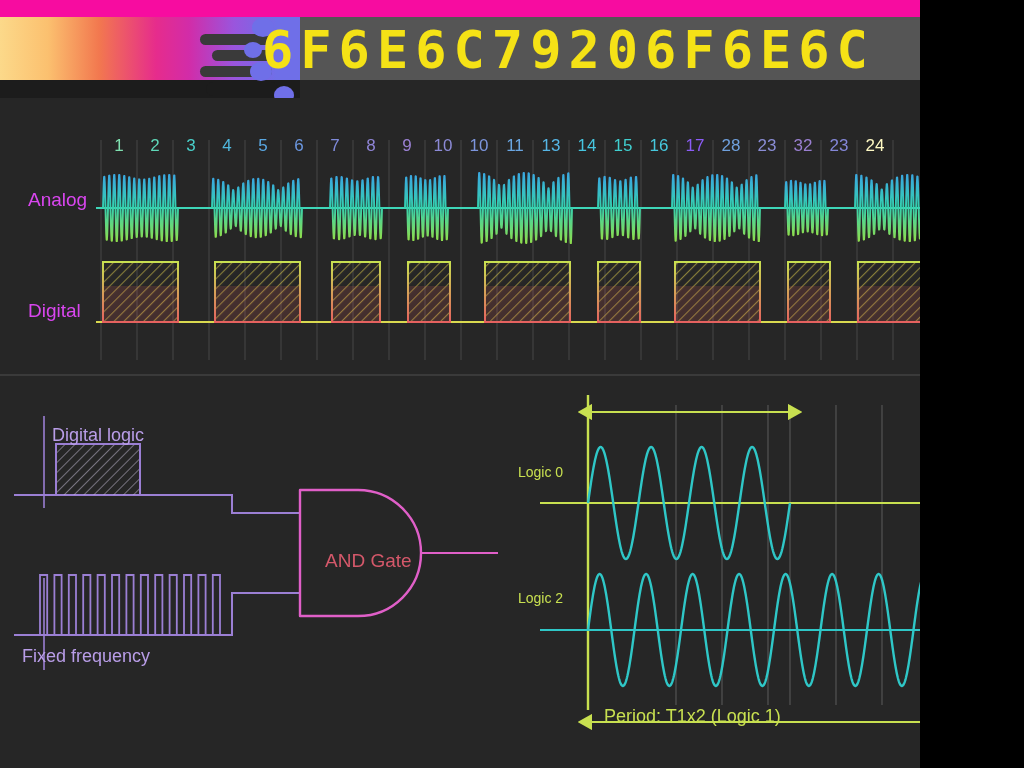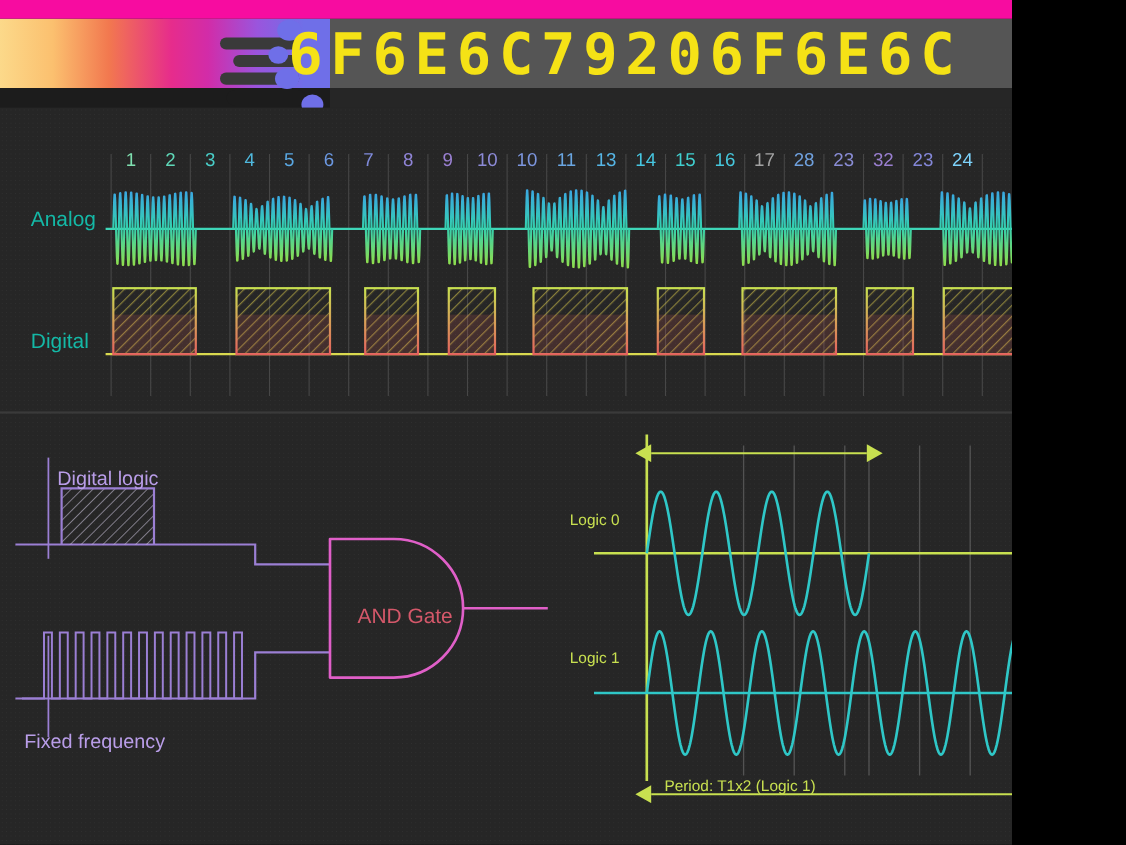--- a/index.html
+++ b/index.html
@@ -23,21 +23,21 @@
      letter-spacing:7px;white-space:nowrap;}
   #body-area{position:absolute;left:0;top:98px;width:1024px;height:670px;background:#262626;}
   .noise{position:absolute;inset:0;opacity:.05;pointer-events:none;
      background-image:radial-gradient(#fff 0.5px,transparent 0.6px);background-size:4px 4px;}
   .divider{position:absolute;background:#3a3a3a;}
 
   
   #top-chart{position:absolute;left:0;top:98px;width:1024px;height:270px;}
   .tick-num{position:absolute;top:136px;font-size:17px;font-family:"Liberation Sans",sans-serif;
      text-align:center;width:30px;}
-  .row-label{position:absolute;font-size:19px;color:#14b8a6;font-family:"Liberation Sans",sans-serif;}
+  .row-label{position:absolute;font-size:19px;color:#d946ef;font-family:"Liberation Sans",sans-serif;}
   .pulse-label{position:absolute;font-size:18px;color:#b99de8;font-family:"Liberation Sans",sans-serif;}
   #and-gate-text{position:absolute;font-size:19px;color:#d4586a;font-family:"Liberation Sans",sans-serif;}
 
   
   .grn-label{position:absolute;font-size:14px;color:#c8e050;font-family:"Liberation Sans",sans-serif;}
 </style>
 </head>
 <body>
 
 <div id="stage">
@@ -158,26 +158,26 @@
       <div class="tick-num" style="left: 320px; color: rgb(127, 138, 218);">7</div>
       <div class="tick-num" style="left: 356px; color: rgb(143, 132, 214);">8</div>
       <div class="tick-num" style="left: 392px; color: rgb(154, 128, 210);">9</div>
       <div class="tick-num" style="left: 428px; color: rgb(140, 138, 214);">10</div>
       <div class="tick-num" style="left: 464px; color: rgb(124, 149, 221);">10</div>
       <div class="tick-num" style="left: 500px; color: rgb(106, 166, 226);">11</div>
       <div class="tick-num" style="left: 536px; color: rgb(86, 182, 230);">13</div>
       <div class="tick-num" style="left: 572px; color: rgb(70, 198, 224);">14</div>
       <div class="tick-num" style="left: 608px; color: rgb(64, 207, 207);">15</div>
       <div class="tick-num" style="left: 644px; color: rgb(70, 200, 221);">16</div>
-      <div class="tick-num" style="left: 680px; color: #a3a3a3;">17</div>
+      <div class="tick-num" style="left: 680px; color: #8b5cf6;">17</div>
       <div class="tick-num" style="left: 716px; color: rgb(111, 160, 221);">28</div>
       <div class="tick-num" style="left: 752px; color: rgb(138, 141, 214);">23</div>
       <div class="tick-num" style="left: 788px; color: rgb(154, 127, 208);">32</div>
       <div class="tick-num" style="left: 824px; color: rgb(132, 135, 216);">23</div>
-      <div class="tick-num" style="left: 860px; color: #7dd3fc;">24</div>
+      <div class="tick-num" style="left: 860px; color: #fef9c3;">24</div>
     </div>
 
   <div class="row-label" style="left:28px;top:189px;">Analog</div>
   <div class="row-label" style="left:28px;top:300px;">Digital</div>
 
   <div class="divider" style="left:0px;top:374px;width:1024px;height:2px;"></div>
 
   <svg id="gate-svg" style="position:absolute;left:0;top:390px;" width="520" height="300">
       <defs>
         <pattern id="hatch2" width="7" height="7" patternUnits="userSpaceOnUse" patternTransform="rotate(45)">
@@ -191,21 +191,21 @@
       <path d="M 56 105 L 56 54 L 140 54 L 140 105" fill="none" stroke="#9b7fd4" stroke-width="2"></path>
       <path d="M 190 105 L 232 105 L 232 123 L 300 123" fill="none" stroke="#9b7fd4" stroke-width="2"></path>
       <line x1="14" y1="245" x2="190" y2="245" stroke="#9b7fd4" stroke-width="2"></line>
       <path d="M 20 245 L 40 245 L 40 185 L 47.2 185 L 47.2 245 L 54.4 245 L 54.4 185 L 61.6 185 L 61.6 245 L 68.8 245 L 68.8 185 L 76 185 L 76 245 L 83.2 245 L 83.2 185 L 90.4 185 L 90.4 245 L 97.6 245 L 97.6 185 L 104.8 185 L 104.8 245 L 112 245 L 112 185 L 119.2 185 L 119.2 245 L 126.4 245 L 126.4 185 L 133.6 185 L 133.6 245 L 140.8 245 L 140.8 185 L 148 185 L 148 245 L 155.2 245 L 155.2 185 L 162.39999999999998 185 L 162.39999999999998 245 L 169.6 245 L 169.6 185 L 176.79999999999998 185 L 176.79999999999998 245 L 184 245 L 184 185 L 191.2 185 L 191.2 245 L 198.4 245 L 198.4 185 L 205.6 185 L 205.6 245 L 212.8 245 L 212.8 185 L 220 185 L 220 245 L 190 245" fill="none" stroke="#9b7fd4" stroke-width="1.8"></path>
       <path d="M 190 245 L 232 245 L 232 203 L 300 203" fill="none" stroke="#9b7fd4" stroke-width="2"></path>
       <path d="M 300 100 L 358 100 A 63 63 0 0 1 358 226 L 300 226 Z" fill="none" stroke="#e05fc8" stroke-width="2.4" stroke-linejoin="round"></path>
       <line x1="421" y1="163" x2="498" y2="163" stroke="#e05fc8" stroke-width="2.2"></line>
     </svg>
 
   <div class="pulse-label" style="left:52px;top:425px;text-align:right;">Digital logic</div>
-  <div class="pulse-label" style="left:22px;top:664px;">Fixed frequency</div>
+  <div class="pulse-label" style="left:22px;top:646px;">Fixed frequency</div>
   <div id="and-gate-text" style="left:325px;top:550px;">AND Gate</div>
 
   <svg id="wave-svg" style="position:absolute;left:500px;top:385px;" width="524" height="360">
       <line x1="176" y1="20" x2="176" y2="320" stroke="#8a8a8a" stroke-width="1.2" opacity="0.45"></line>
       <line x1="222" y1="20" x2="222" y2="320" stroke="#8a8a8a" stroke-width="1.2" opacity="0.45"></line>
       <line x1="268" y1="20" x2="268" y2="320" stroke="#8a8a8a" stroke-width="1.2" opacity="0.45"></line>
       <line x1="290" y1="20" x2="290" y2="320" stroke="#8a8a8a" stroke-width="1.2" opacity="0.45"></line>
       <line x1="336" y1="20" x2="336" y2="320" stroke="#8a8a8a" stroke-width="1.2" opacity="0.45"></line>
       <line x1="382" y1="20" x2="382" y2="320" stroke="#8a8a8a" stroke-width="1.2" opacity="0.45"></line>
       <line x1="428" y1="20" x2="428" y2="320" stroke="#8a8a8a" stroke-width="1.2" opacity="0.45"></line>
@@ -221,16 +221,16 @@
         </marker>
         <marker id="arre" markerWidth="9" markerHeight="9" refX="1" refY="4.5" orient="auto">
           <path d="M 1 0 L 9 4.5 L 1 9 Z" fill="#c8e050"></path>
         </marker>
       </defs>
       <line x1="92" y1="27" x2="288" y2="27" stroke="#c8e050" stroke-width="1.8" marker-start="url(#arrs)" marker-end="url(#arre)"></line>
       <line x1="92" y1="337" x2="458" y2="337" stroke="#c8e050" stroke-width="1.8" marker-start="url(#arrs)" marker-end="url(#arre)"></line>
     </svg>
 
   <div class="grn-label" style="left:518px;top:464px;">Logic 0</div>
-  <div class="grn-label" style="left:518px;top:590px;">Logic 1</div>
-  <div class="grn-label" style="left:604px;top:706px;font-size:14px;">Period: T1x2 (Logic 1)</div>
+  <div class="grn-label" style="left:518px;top:590px;">Logic 2</div>
+  <div class="grn-label" style="left:604px;top:706px;font-size:18px;">Period: T1x2 (Logic 1)</div>
 
 </div>
 
 </body></html>

